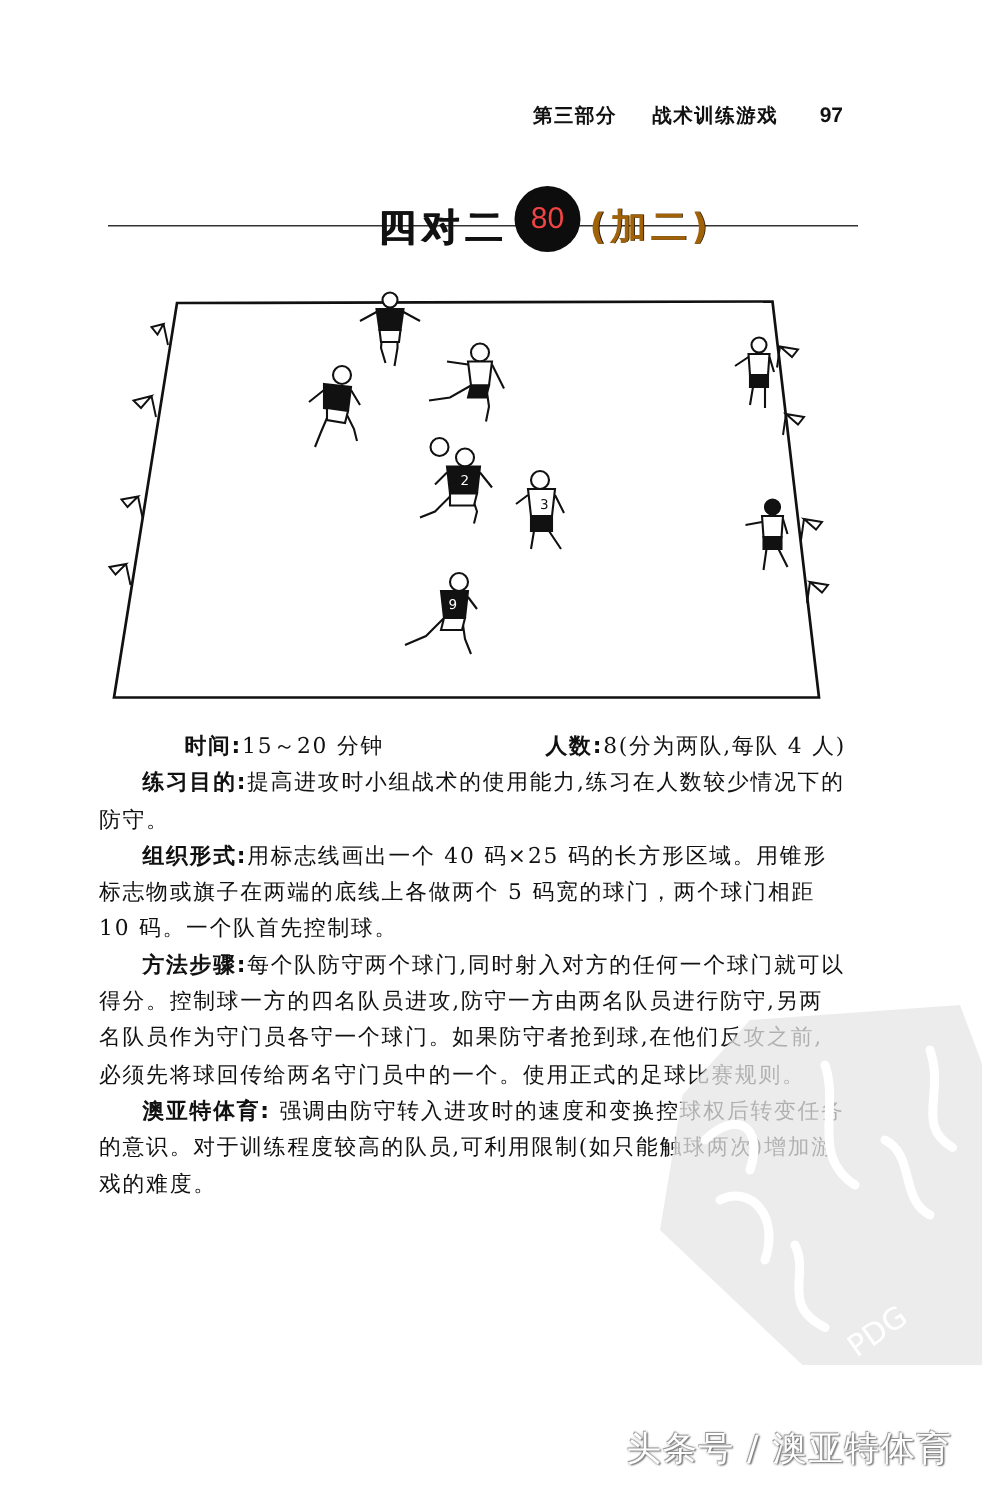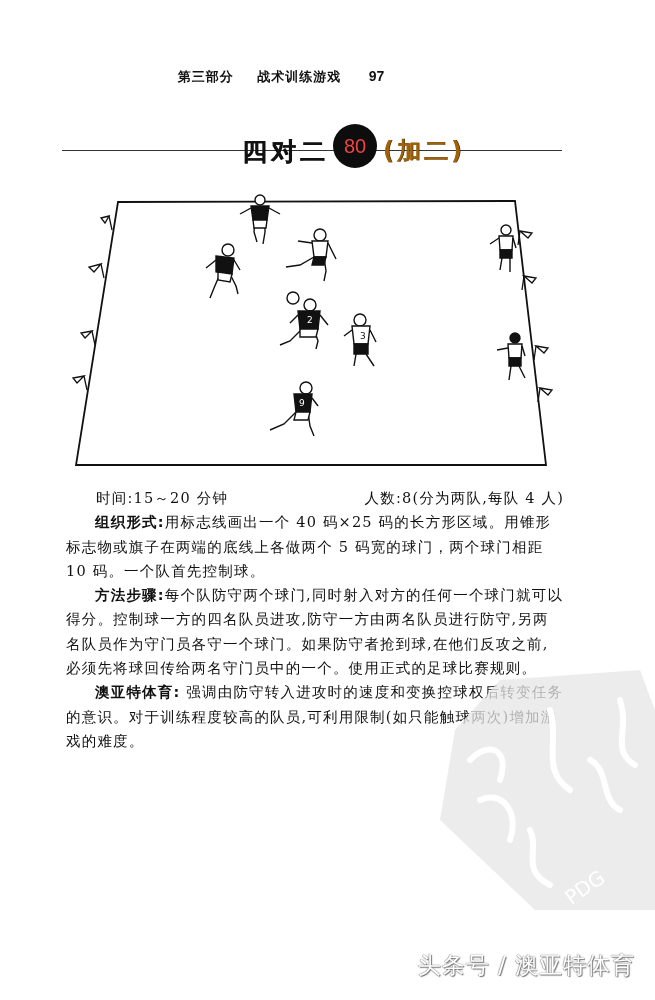--- a/index.html
+++ b/index.html
@@ -3,30 +3,30 @@
   <meta charset="utf-8">
   <style>
     html, body { margin: 0; padding: 0; background: #ffffff; }
     body {
       width: 655px; height: 1000px; position: relative; overflow: hidden;
       font-family: "DejaVu Serif", "Liberation Serif", serif;
       color: #111;
     }
     .running-head {
       position: absolute; top: 68px; left: 0; width: 562px;
-      text-align: center; font-family: "DejaVu Sans", "Liberation Sans", sans-serif;
+      text-align: right; font-family: "DejaVu Sans", "Liberation Sans", sans-serif;
       font-weight: bold; font-size: 13px; letter-spacing: 1px; color: #111;
     }
     .running-head span { display: inline-block; }
     .running-head .sec { margin-right: 18px; }
     .running-head .chap { margin-right: 22px; }
     .running-head .pg { font-family: "Liberation Sans", sans-serif; letter-spacing: 0; font-size: 14px; }
 
     .title-row {
-      position: absolute; top: 125px; left: 62px; width: 500px; height: 52px; text-align: center;
+      position: absolute; top: 125px; left: 72px; width: 500px; height: 52px; text-align: center;
     }
     .title-rule {
       position: absolute; left: 0; right: 0; top: 25px; height: 0;
       border-top: 1.5px solid #333;
     }
     .title-inner {
       position: absolute; left: 180px; top: 3px; height: 46px;
       display: flex; align-items: center; background: transparent;
     }
     .title-text {
@@ -46,21 +46,21 @@
       text-shadow: 0.6px 0 0 #111;
     }
 
     .figure { position: absolute; left: 60px; top: 180px; width: 500px; height: 295px; }
 
     .body-text {
       position: absolute; left: 94px; top: 486px; width: 470px;
       font-size: 14.5px; line-height: 24.3px; letter-spacing: 1.2px;
     }
     .meta-line { display: flex; justify-content: space-between; padding-left: 2px; margin-bottom: 0; }
-    .meta-line .lbl { font-family: "DejaVu Sans", "Liberation Sans", sans-serif; font-weight: normal; }
+    .meta-line .lbl { font-family: "DejaVu Sans", "Liberation Sans", sans-serif; font-weight: bold; margin-left: 27px; }
     .para { text-indent: 2em; margin: 0 0 0 -28px; padding-left: 0; }
     .para .lbl { font-family: "DejaVu Sans", "Liberation Sans", sans-serif; font-weight: bold; }
     .body-text .para { width: 498px; }
 
     .watermark {
       position: absolute; left: 440px; top: 670px; width: 215px; height: 240px;
       pointer-events: none;
     }
     .attribution {
       position: absolute; right: 20px; top: 950px;
@@ -204,20 +204,21 @@
 
 <div class="body-text">
   <div class="meta-line">
     <span>
       <span class="lbl">时间:</span><span>15～20 分钟</span>
     </span>
     <span>
       <span class="lbl">人数:</span><span>8(分为两队,每队 4 人)</span>
     </span>
   </div>
+  <p class="para"><span class="lbl">练习目的:</span><span>提高进攻时小组战术的使用能力,练习在人数较少情况下的防守。</span></p>
   <p class="para"><span class="lbl">组织形式:</span><span>用标志线画出一个 40 码×25 码的长方形区域。用锥形标志物或旗子在两端的底线上各做两个 5 码宽的球门，两个球门相距 10 码。一个队首先控制球。</span></p>
   <p class="para"><span class="lbl">方法步骤:</span><span>每个队防守两个球门,同时射入对方的任何一个球门就可以得分。控制球一方的四名队员进攻,防守一方由两名队员进行防守,另两名队员作为守门员各守一个球门。如果防守者抢到球,在他们反攻之前,必须先将球回传给两名守门员中的一个。使用正式的足球比赛规则。</span></p>
   <p class="para"><span class="lbl">澳亚特体育:</span><span> 强调由防守转入进攻时的速度和变换控球权后转变任务的意识。对于训练程度较高的队员,可利用限制(如只能触球两次)增加游戏的难度。</span></p>
 </div>
 
 <svg class="watermark" viewBox="0 0 215 240" xmlns="http://www.w3.org/2000/svg">
   <path d="M60,10 L200,0 L215,40 L215,240 L95,240 L0,150 L15,60 Z" fill="#e6e6e6" opacity="0.75"></path>
   <g fill="none" stroke="#fff" stroke-width="6" stroke-linecap="round">
     <path d="M30,90 C50,70 70,80 60,110"></path>
     <path d="M40,130 C60,120 80,140 70,170"></path>

